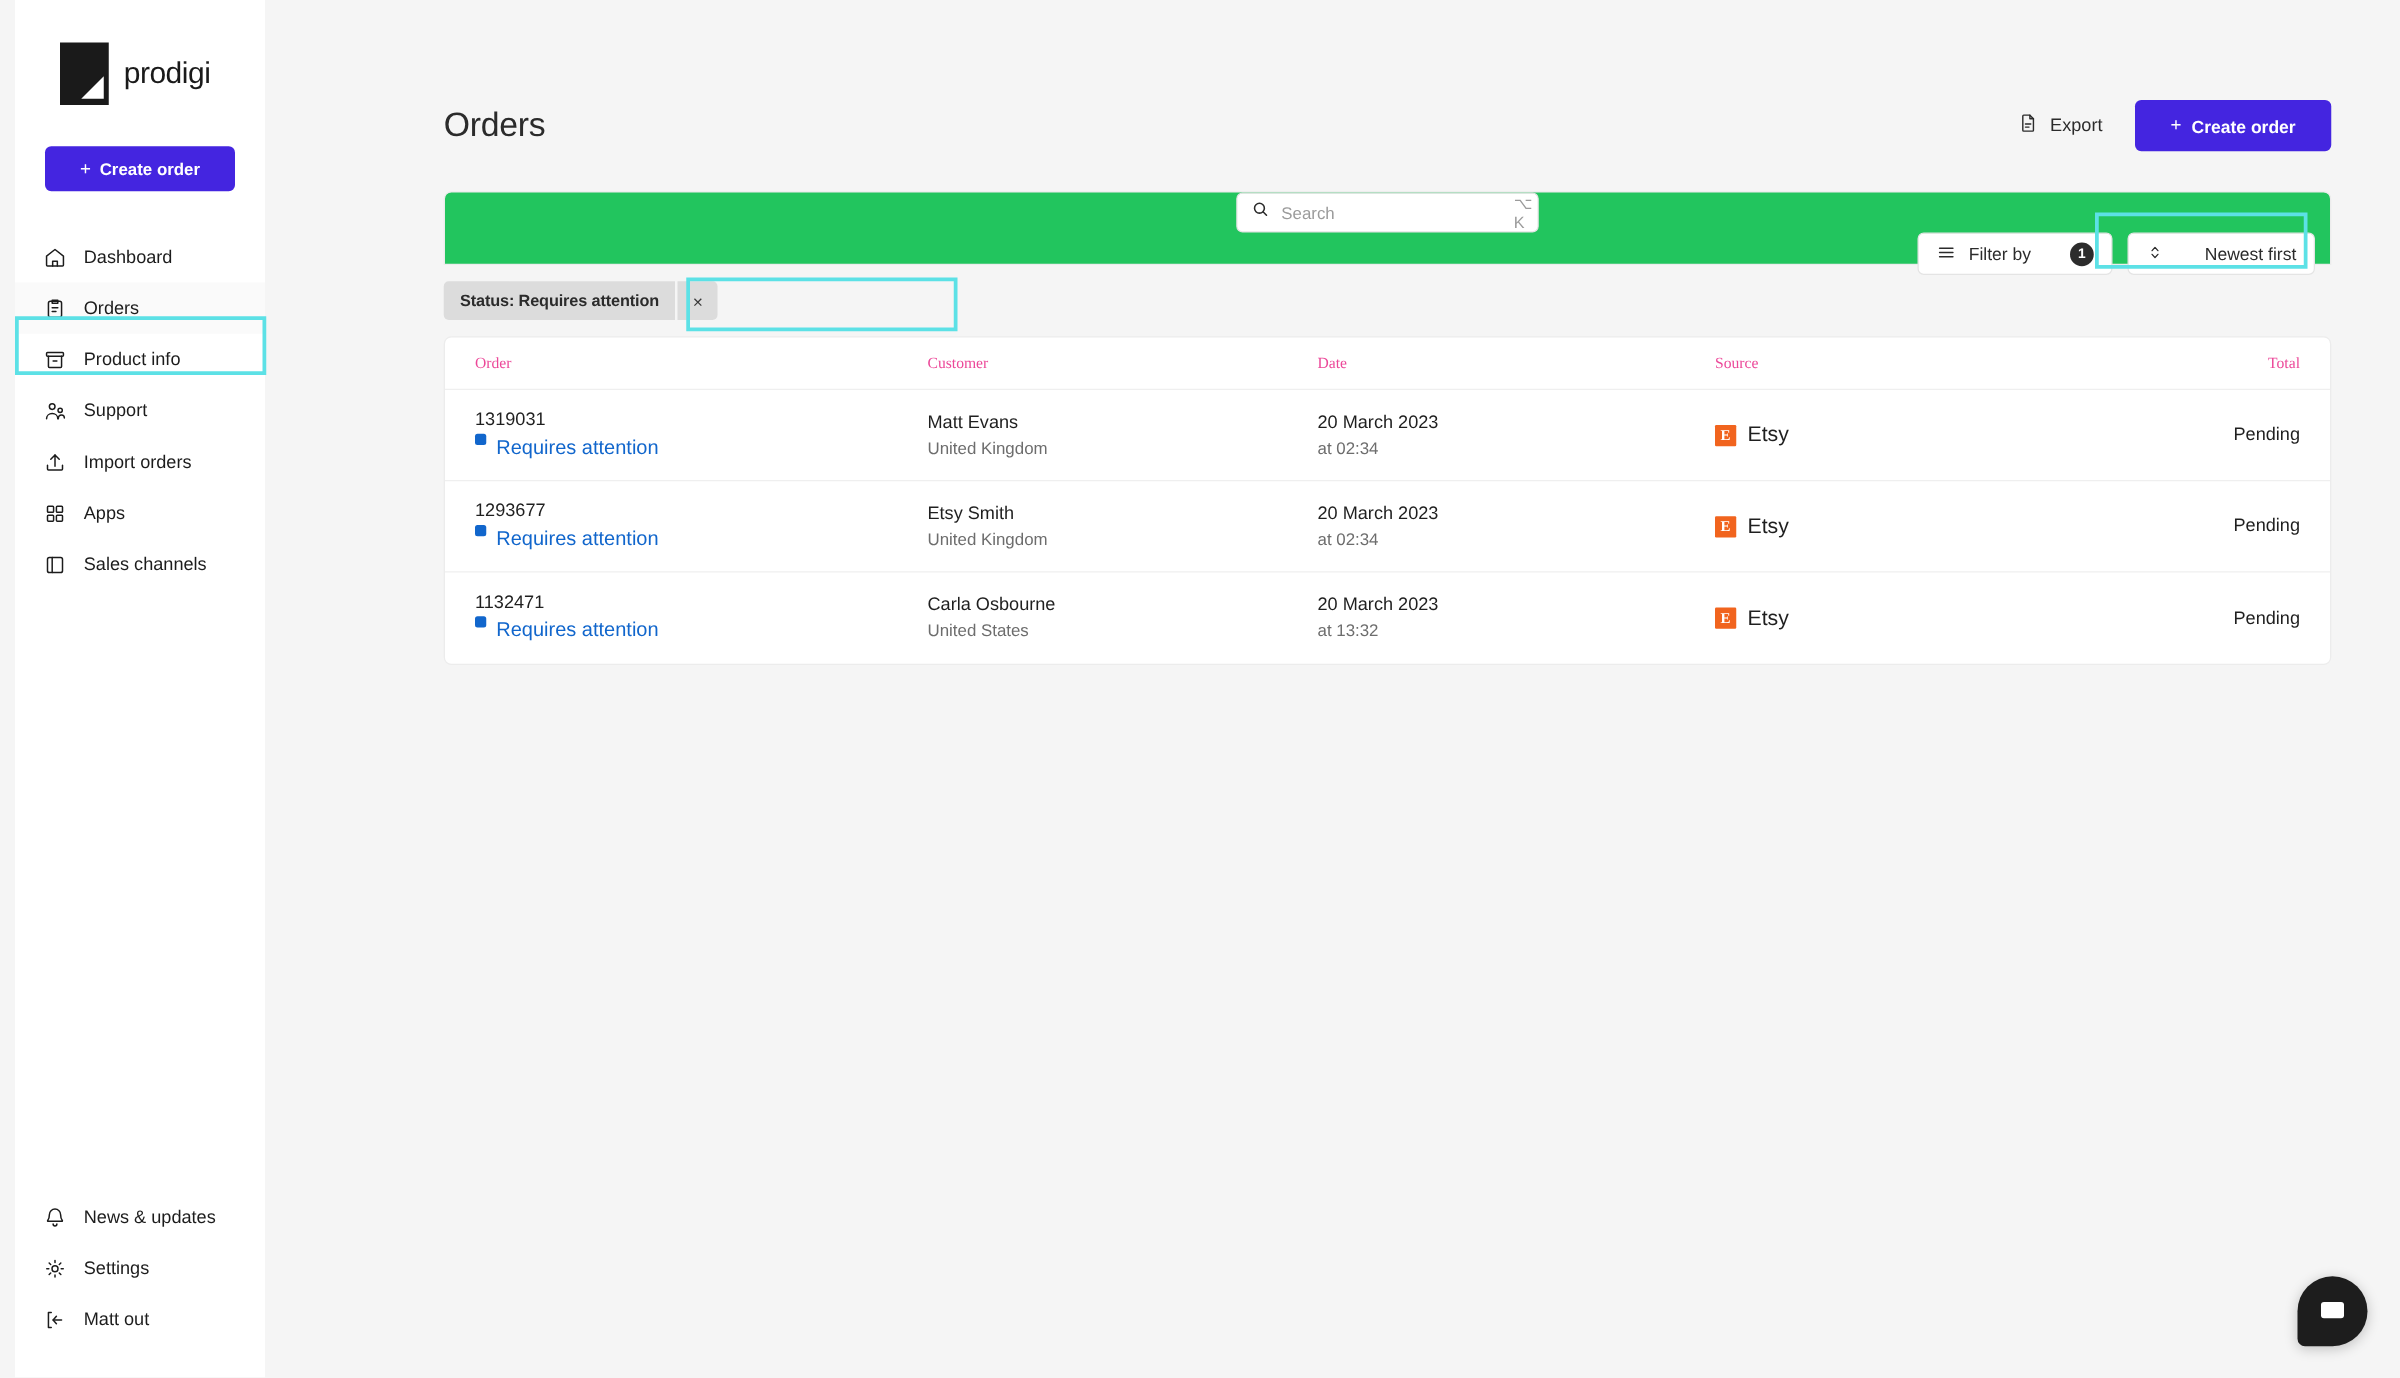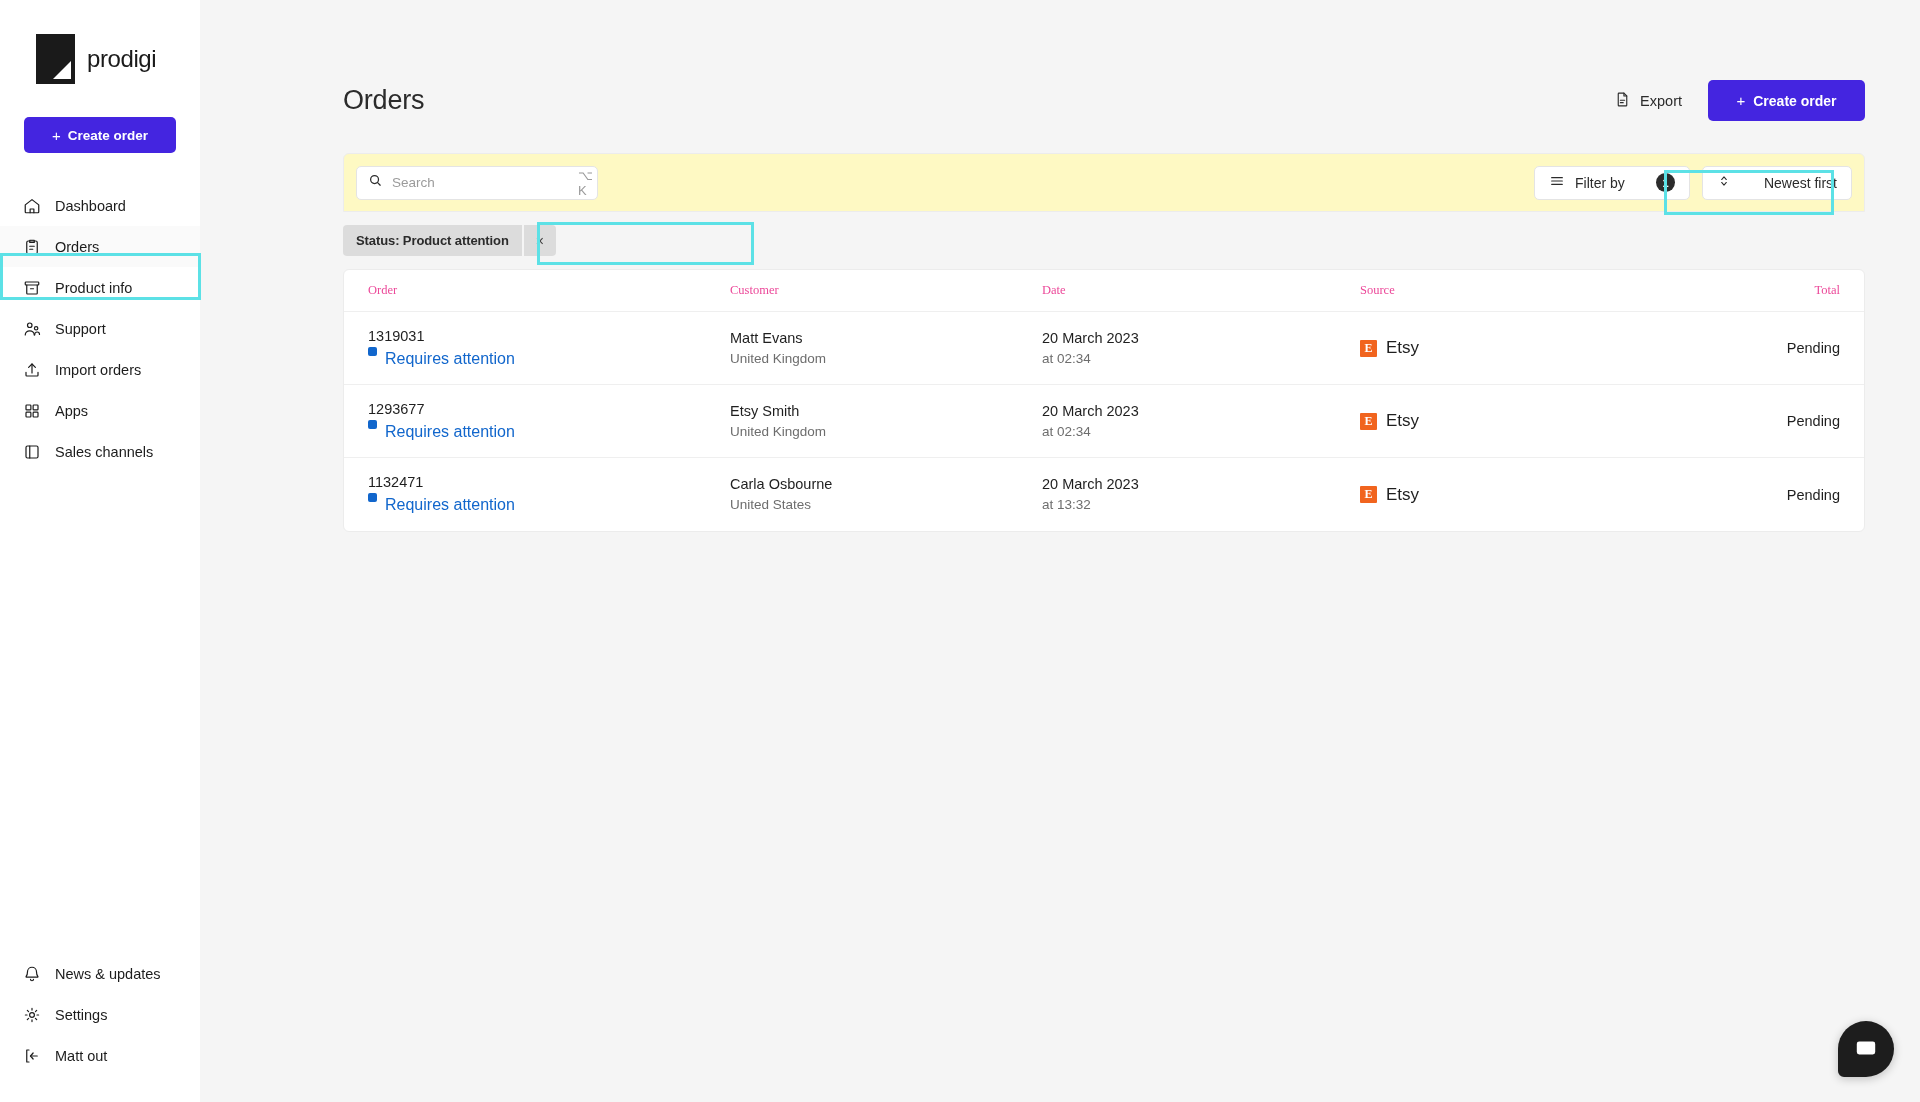--- a/index.html
+++ b/index.html
@@ -2,21 +2,21 @@
 <html><head>
 <meta charset="utf-8">
 <style>
   * { box-sizing: border-box; margin: 0; padding: 0; }
   html, body {
     width: 1920px; height: 1102px;
     font-family: "Liberation Sans", sans-serif;
     background: #f5f5f5;
     overflow: hidden;
   }
-  .app { display: flex; width: 1920px; height: 1102px; }
+  .app { display: flex; width: 1920px; height: 1102px; padding-left: 12px; }
 
   
   .sidebar {
     width: 200px; height: 1102px;
     background: #ffffff;
     flex: 0 0 200px;
     position: relative;
     display: flex; flex-direction: column;
   }
   .logo-wrap {
@@ -106,26 +106,27 @@
     background: #4425e0; color: #fff;
     border: none; border-radius: 5px; cursor: pointer;
     font-family: "Liberation Sans", sans-serif;
     font-size: 14px; font-weight: 600;
     display: flex; align-items: center; justify-content: center; gap: 8px;
   }
 
   .content { padding: 32px 55px 0 143px; }
 
   .toolbar-card {
-    background: #fef9c3;
+    background: #22c55e;
     border: 1px solid #ececec;
     border-radius: 6px 6px 0 0;
     height: 59px;
     display: flex; align-items: center;
     padding: 0 12px 0 12px;
+    flex-direction: column;
   }
   .search-box {
     width: 242px; height: 34px;
     border: 1px solid #e4e4e4; border-radius: 5px;
     background: #fff;
     display: flex; align-items: center;
     padding: 0 11px 0 11px; gap: 9px;
   }
   .search-input {
     border: none; outline: none; flex: 1 1 auto;
@@ -412,21 +413,21 @@
                   <path d="M8 14.5 12 19l4-4.5"></path>
                 </svg>
             </span>
             <span>Newest first</span>
           </button>
         </div>
       </div>
 
       <div class="chips-row">
         <div class="chip">
-          <span class="chip-label">Status: Product attention</span>
+          <span class="chip-label">Status: Requires attention</span>
           <button class="chip-x">×</button>
         </div>
       </div>
 
       <div class="table-card">
 
         <div class="t-row t-head">
           <div class="th c-order">Order</div>
           <div class="th c-customer">Customer</div>
           <div class="th c-date">Date</div>

